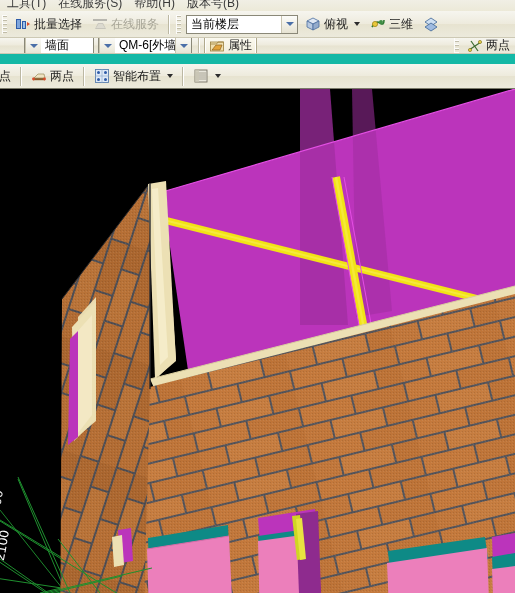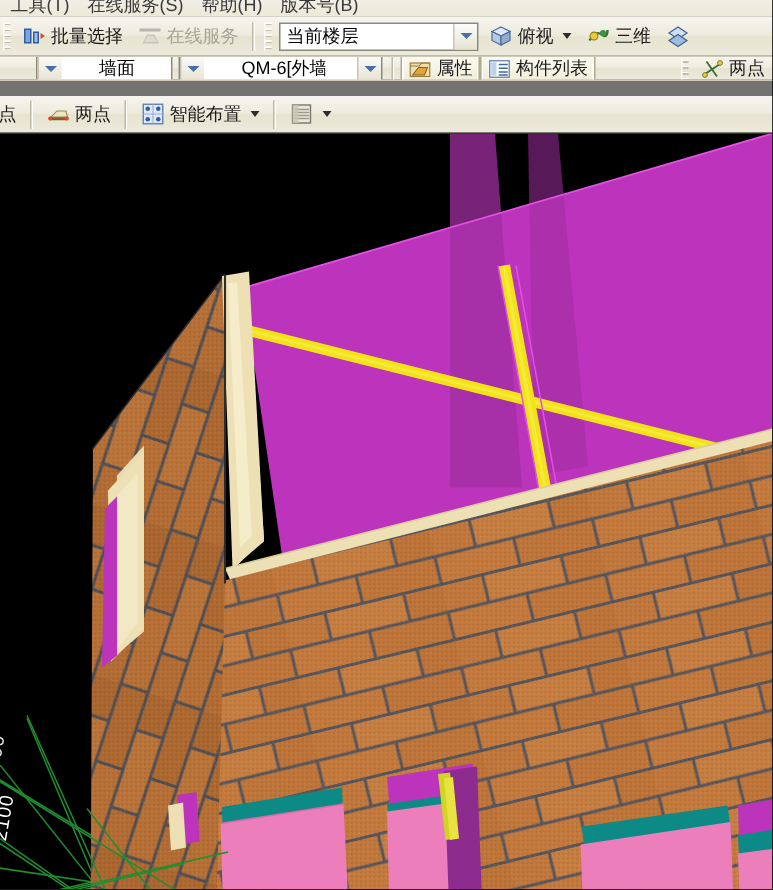--- a/index.html
+++ b/index.html
@@ -14,21 +14,21 @@
     font-family: "Liberation Sans", sans-serif;
     font-size: 12px;
     -webkit-font-smoothing: none;
   }
 
   #app {
     position: relative;
     width: 515px;
     height: 593px;
     overflow: hidden;
-    background: #737373;
+    background: #14b8a6;
   }
 
   
   .menubar {
     position: absolute;
     left: 0; top: -6px;
     width: 515px; height: 17px;
     background: linear-gradient(#f3f2ec, #ece9d8);
     display: flex;
     align-items: center;
@@ -122,21 +122,20 @@
   
   .combo {
     display: inline-flex;
     align-items: stretch;
     height: 19px;
     border: 1px solid #8a8878;
     background: #ffffff;
     flex: 0 0 auto;
     margin: 0 2px;
     box-sizing: border-box;
-    gap: 21px;
   }
   .combo .cval {
     display: inline-block;
     padding: 0 4px;
     font-size: 12px;
     color: #000;
     line-height: 17px;
     overflow: hidden;
     white-space: nowrap;
   }
@@ -291,30 +290,20 @@
       <span class="ic">
         <svg width="16" height="16" viewBox="0 0 16 16">
           <rect x="1.5" y="4" width="13" height="9" fill="#f0dfae" stroke="#9a7f3c" stroke-width=".8"></rect>
           <path d="M1.5 6 l6 0 1.5 -2 5.5 0" fill="none" stroke="#9a7f3c" stroke-width=".8"></path>
           <path d="M3 12 l4 -5 6 0 -2 5 z" fill="#e2a33b" stroke="#8a6320" stroke-width=".7"></path>
         </svg>
       </span>
       <span class="tlabel">属性</span>
     </div>
 
-    <div class="tbtn pressed">
-      <span class="ic">
-        <svg width="16" height="16" viewBox="0 0 16 16">
-          <rect x="1.5" y="2.5" width="13" height="11" fill="#ffffff" stroke="#6d88ad" stroke-width=".9"></rect>
-          <rect x="2.5" y="3.5" width="3.5" height="9" fill="#bcd2ea"></rect>
-          <path d="M7.5 5 h6 M7.5 7.5 h6 M7.5 10 h6 M7.5 12 h6" stroke="#3f68a0" stroke-width=".9"></path>
-        </svg>
-      </span>
-      <span class="tlabel">构件列表</span>
-    </div>
 
 
     <div style="flex:1 1 auto;"></div>
     <div class="grip"></div>
 
     <div class="tbtn">
       <span class="ic">
         <svg width="16" height="16" viewBox="0 0 16 16">
           <path d="M2 12 L14 4" stroke="#3b6a2f" stroke-width="1.2" fill="none"></path>
           <path d="M4 3 L11 13" stroke="#3b6a2f" stroke-width="1.2" fill="none"></path>

